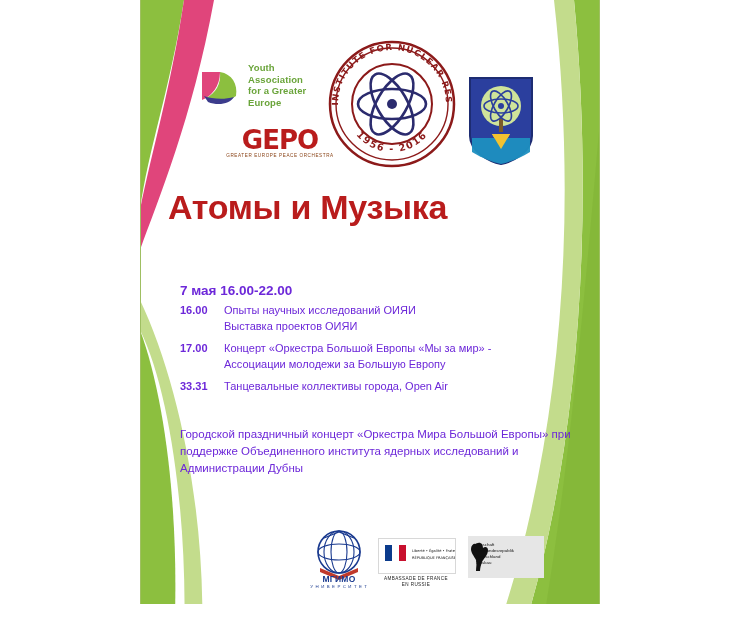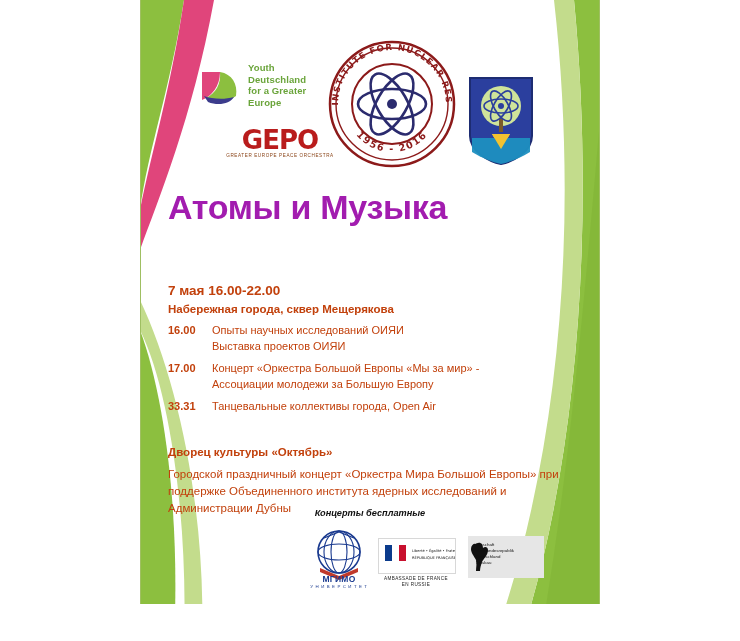--- a/index.html
+++ b/index.html
@@ -93,31 +93,31 @@
     margin-top: -1px;
   }
 
   
   #title {
     position: absolute;
     left: 28px; top: 186px;
     width: 400px;
     font-size: 34px;
     font-weight: bold;
-    color: #a21caf;
+    color: #b91c1c;
     line-height: 43px;
     letter-spacing: -.3px;
   }
 
   
   #program {
     position: absolute;
-    left: 28px; top: 283px;
+    left: 40px; top: 283px;
     width: 404px;
-    color: #c2410c;
+    color: #6d28d9;
   }
   .blk { margin-bottom: 0; }
   .day-date {
     font-size: 13.5px;
     font-weight: bold;
     margin-bottom: 5px;
   }
   .day-place {
     font-size: 11.5px;
     font-weight: bold;
@@ -213,21 +213,21 @@
   <div id="logos">
 
     <div class="logo-yage">
       <svg class="yage-shape" viewBox="0 0 44 44">
         <path d="M4,6 L22,6 C22,20 14,30 4,34 Z" fill="#e0457b"></path>
         <path d="M22,6 C34,8 40,18 38,30 C30,36 16,36 8,32 C18,27 23,18 22,6 Z" fill="#8cbf3f"></path>
         <path d="M6,30 C14,33 26,34 36,31 C32,38 20,40 10,36 Z" fill="#3c3c8c"></path>
       </svg>
       <div class="yage-text">
         <div>Youth</div>
-        <div>Deutschland</div>
+        <div>Association</div>
         <div>for a Greater</div>
         <div>Europe</div>
       </div>
     </div>
 
     <svg class="logo-jinr" viewBox="0 0 144 136">
       <defs>
         <path id="jinrTop" d="M18,70 A54,54 0 0 1 126,70"></path>
         <path id="jinrBot" d="M26,72 A46,46 0 0 0 118,72"></path>
       </defs>
@@ -273,21 +273,20 @@
   </div>
 
   <div id="title">
     <div>Атомы и Музыка</div>
   </div>
 
   <div id="program">
 
     <div class="blk">
       <div class="day-date">7 мая 16.00-22.00</div>
-      <div class="day-place">Набережная города, сквер Мещерякова</div>
       <table class="sched">
         <tbody>
             <tr>
           <td class="tm">16.00</td>
           <td class="ds">
             <div>Опыты научных исследований ОИЯИ</div>
             <div>Выставка проектов ОИЯИ</div>
           </td>
         </tr>
         <tr>
@@ -301,26 +300,24 @@
           <td class="tm">33.31</td>
           <td class="ds">Танцевальные коллективы города, Open Air</td>
         </tr>
       </tbody>
         </table>
     </div>
 
     <div class="spacer"></div>
 
     <div class="blk">
-      <div class="day-place">Дворец культуры «Октябрь»</div>
       <div class="day2-body">Городской праздничный концерт «Оркестра Мира Большой Европы» при поддержке Объединенного института ядерных исследований и Администрации Дубны</div>
     </div>
   </div>
 
-  <div id="free-note">Концерты бесплатные</div>
 
   <div id="footer-logos">
 
     <svg class="f-mgimo" viewBox="0 0 62 58">
       <circle cx="31" cy="24" r="21" fill="none" stroke="#1a3a8f" stroke-width="1.6"></circle>
       <g fill="none" stroke="#1a3a8f" stroke-width="1.1">
         <ellipse cx="31" cy="24" rx="21" ry="8"></ellipse>
         <ellipse cx="31" cy="24" rx="8" ry="21"></ellipse>
         <ellipse cx="31" cy="24" rx="15" ry="21"></ellipse>
       </g>

